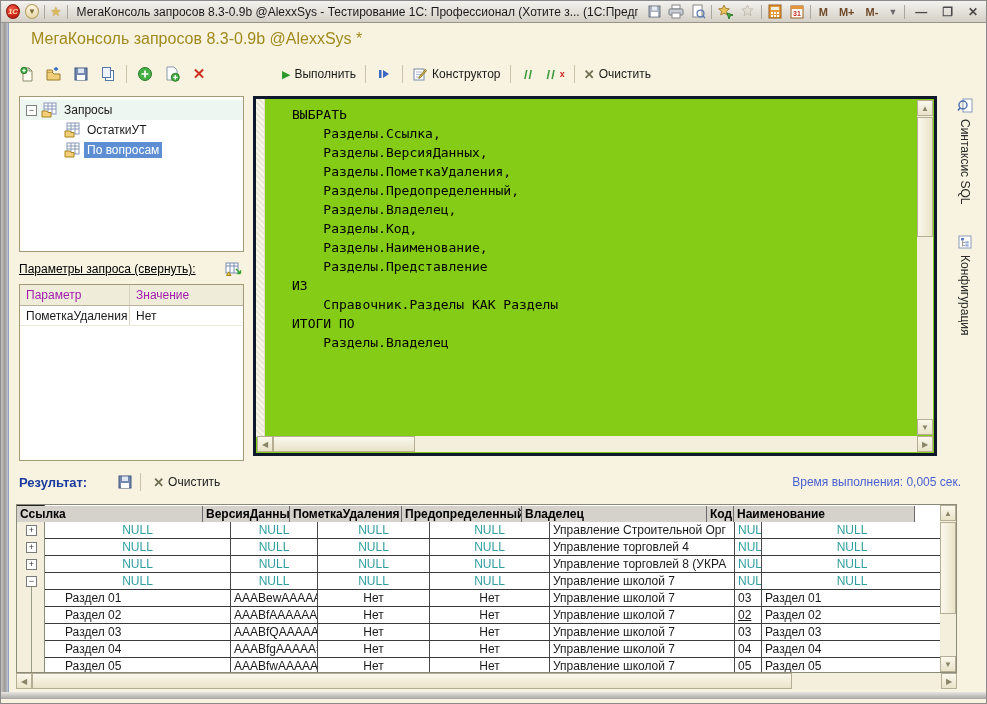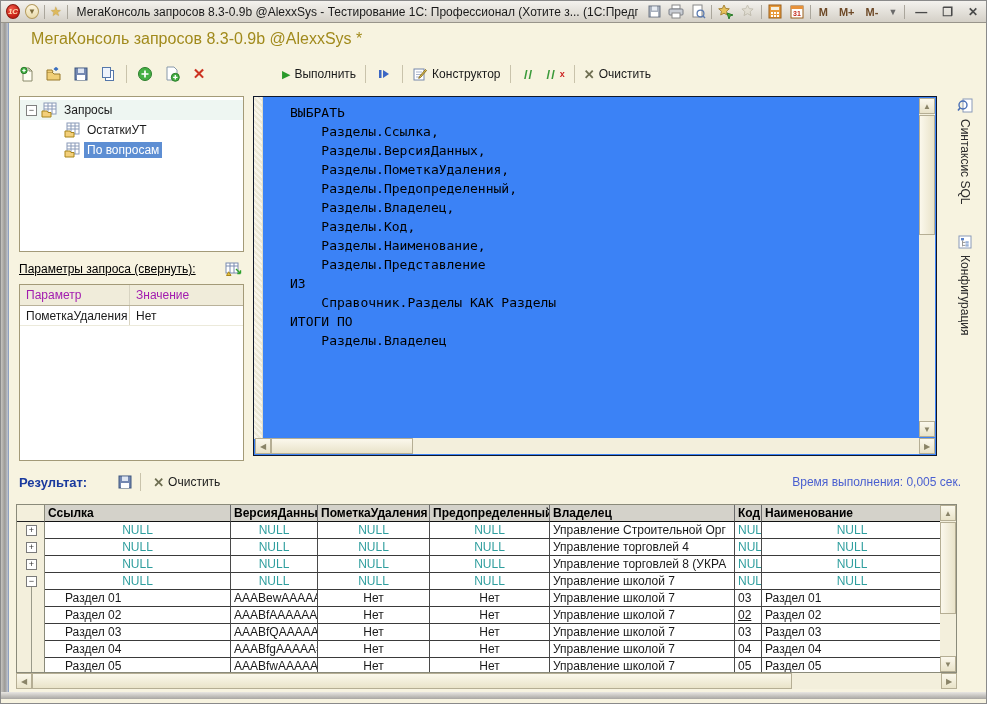--- a/index.html
+++ b/index.html
@@ -102,21 +102,21 @@
   .pt-head { display:flex; height:21px; background:#f0ecda; border-bottom:1px solid #b9b29a; }
   .pt-head > div { padding:3px 6px; color:#a21caf; }
   .pt-row { display:flex; height:20px; border-bottom:1px solid #eceadb; }
   .pt-row > div { padding:3px 6px; white-space:nowrap; overflow:hidden; }
   .pt-c1 { width:110px; border-right:1px solid #d8d4c2; flex:0 0 auto; }
   .pt-c2 { flex:1; }
 
   
   .sql-panel {
     position:absolute; left:252px; top:95px; width:684px; height:360px;
-    background:#3b82f6; border:1px solid #0f172a;
+    background:#84cc16; border:3px solid #0f172a;
   }
   .sql-hatch {
     position:absolute; left:0; top:0; bottom:16px; width:9px;
     background:repeating-linear-gradient(45deg,#ece8d6 0 2px,#f8f5ea 2px 4px);
     border-right:1px solid #e0dcc8;
   }
   .sql-text {
     position:absolute; left:10px; top:6px; right:18px; bottom:18px;
     padding-left:26px; overflow:hidden;
     font-family:"DejaVu Sans Mono", monospace; font-size:13px; line-height:19px;
@@ -161,21 +161,21 @@
   .result-bar .tbtn { margin-left:6px; }
   .exec-time { margin-left:auto; color:#4a5fd0; }
 
   
   .result-table {
     position:absolute; left:15px; top:503px; width:941px; height:169px;
     background:#fff; border:1px solid #8a8a7a; overflow:hidden;
   }
   .rt-scroll { position:absolute; right:0; top:0; bottom:0; width:16px; background:#f3efdc; }
   .rt-grid { position:absolute; left:0; top:0; right:16px; bottom:0; overflow:hidden; }
-  .rt-header { display:flex; height:17px; }
+  .rt-header { display:flex; height:17px;flex-direction:column; }
   .rt-corner {
     width:28px; flex:0 0 auto; background:#f3efdc;
     border-right:1px solid #8a8a7a; border-bottom:1px solid #222;
   }
   .rt-head {
     background:#d4d2ca; font-weight:bold; color:#000;
     border-right:1px solid #6a6a6a; border-bottom:1px solid #111;
     padding:1px 3px; white-space:nowrap; overflow:hidden; flex:0 0 auto;
   }
   .rt-row { display:flex; height:17px; }

